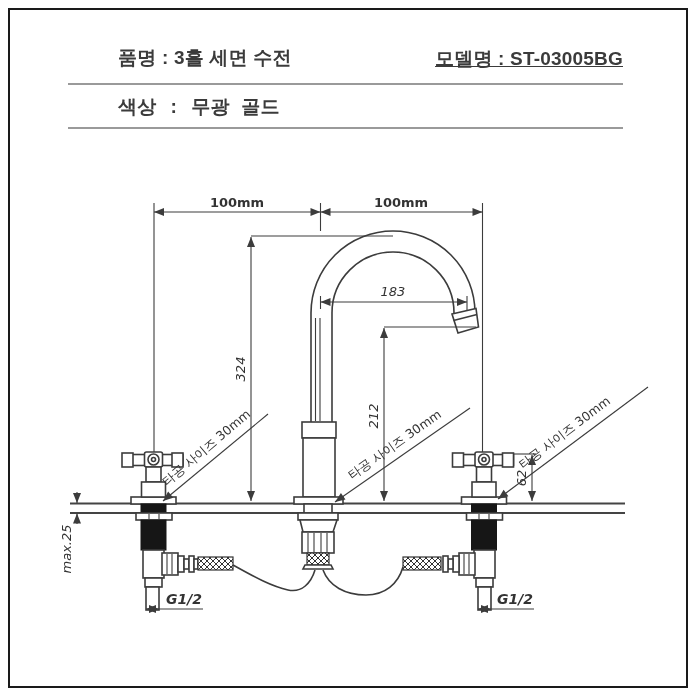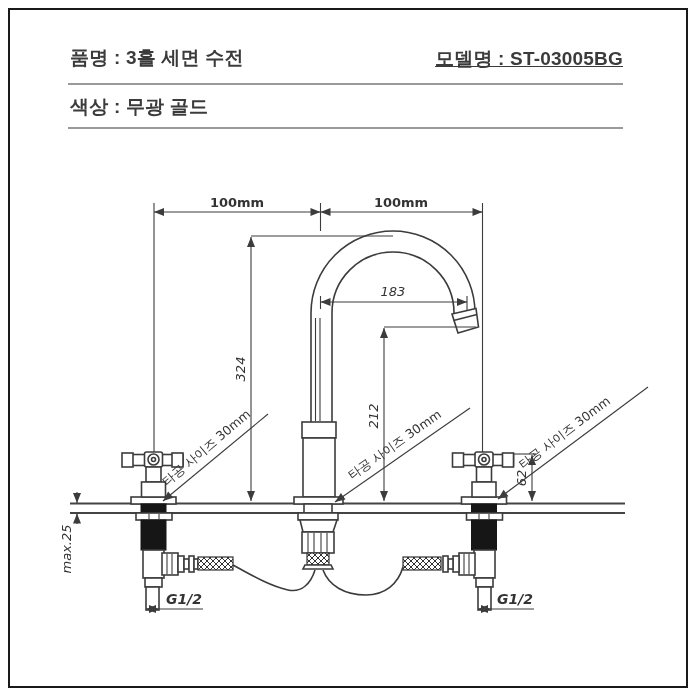--- a/index.html
+++ b/index.html
@@ -1,24 +1,24 @@
 <!DOCTYPE html>
 <html><head>
 <meta charset="utf-8">
 <style>
   html,body{margin:0;padding:0;background:#fff;}
   body{width:700px;height:700px;position:relative;overflow:hidden;
        font-family:"Liberation Sans","DejaVu Sans",sans-serif;color:#3b3b3b;}
   .frame{position:absolute;left:8px;top:8px;width:680px;height:680px;
          border:2px solid #1a1a1a;box-sizing:border-box;pointer-events:none;}
   .hdr-label{position:absolute;font-weight:bold;font-size:19px;letter-spacing:0.2px;
-             color:#3b3b3b;white-space:nowrap;}
+             color:#3b3b3b;white-space:nowrap;margin-left:48px;}
   .product{left:70px;top:45px;}
   .model{right:77px;top:46px;text-decoration:underline;}
-  .colorrow{left:70px;top:94px;}
+  .colorrow{left:70px;top:94px;font-family:Liberation Mono, monospace;}
   .divider{position:absolute;height:2px;background:#9a9a9a;}
   .div1{left:68px;top:83px;width:555px;}
   .div2{left:68px;top:127px;width:555px;}
   svg.diagram{position:absolute;left:0;top:0;}
   .ln{stroke:#3c3c3c;stroke-width:1.6;fill:none;}
   .lnfill{stroke:#3c3c3c;stroke-width:1.6;fill:#fff;}
   .blk{stroke:#161616;stroke-width:1;fill:#161616;}
   .deck{stroke:#444;stroke-width:2;fill:none;}
   .dimln{stroke:#3c3c3c;stroke-width:1.1;fill:none;}
   .dim{font-family:"DejaVu Sans","Liberation Sans",sans-serif;font-size:13px;

